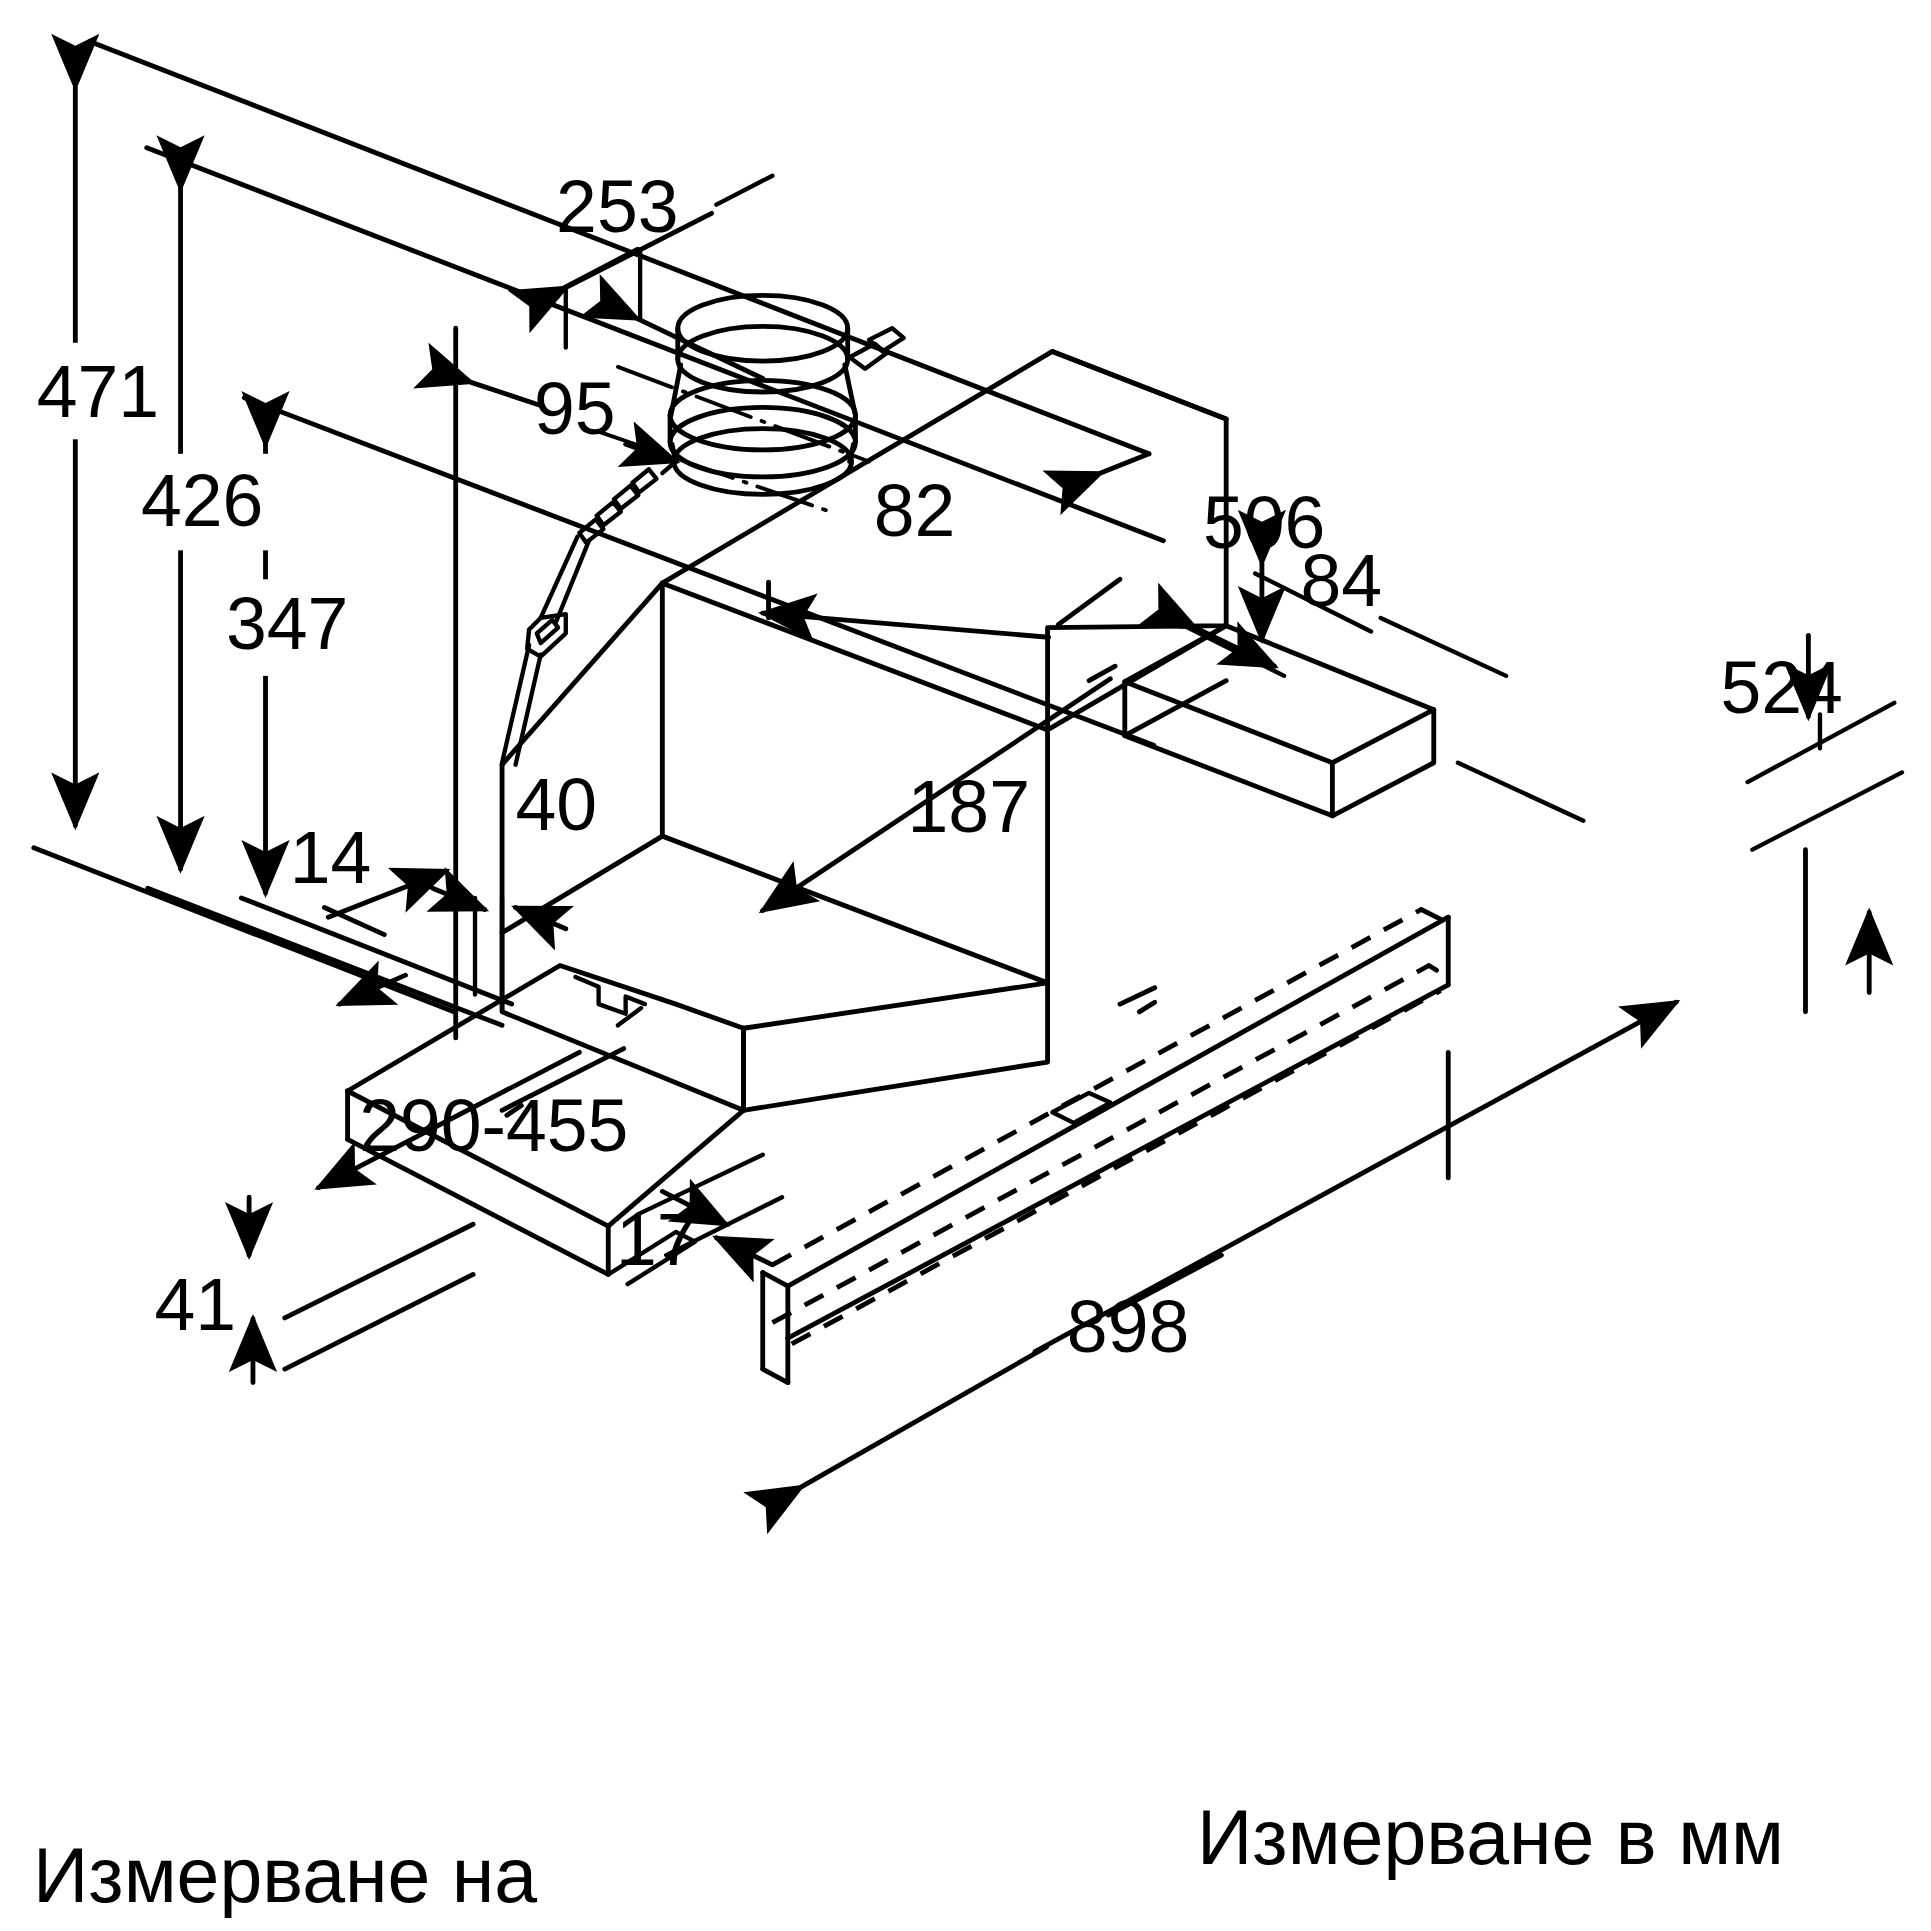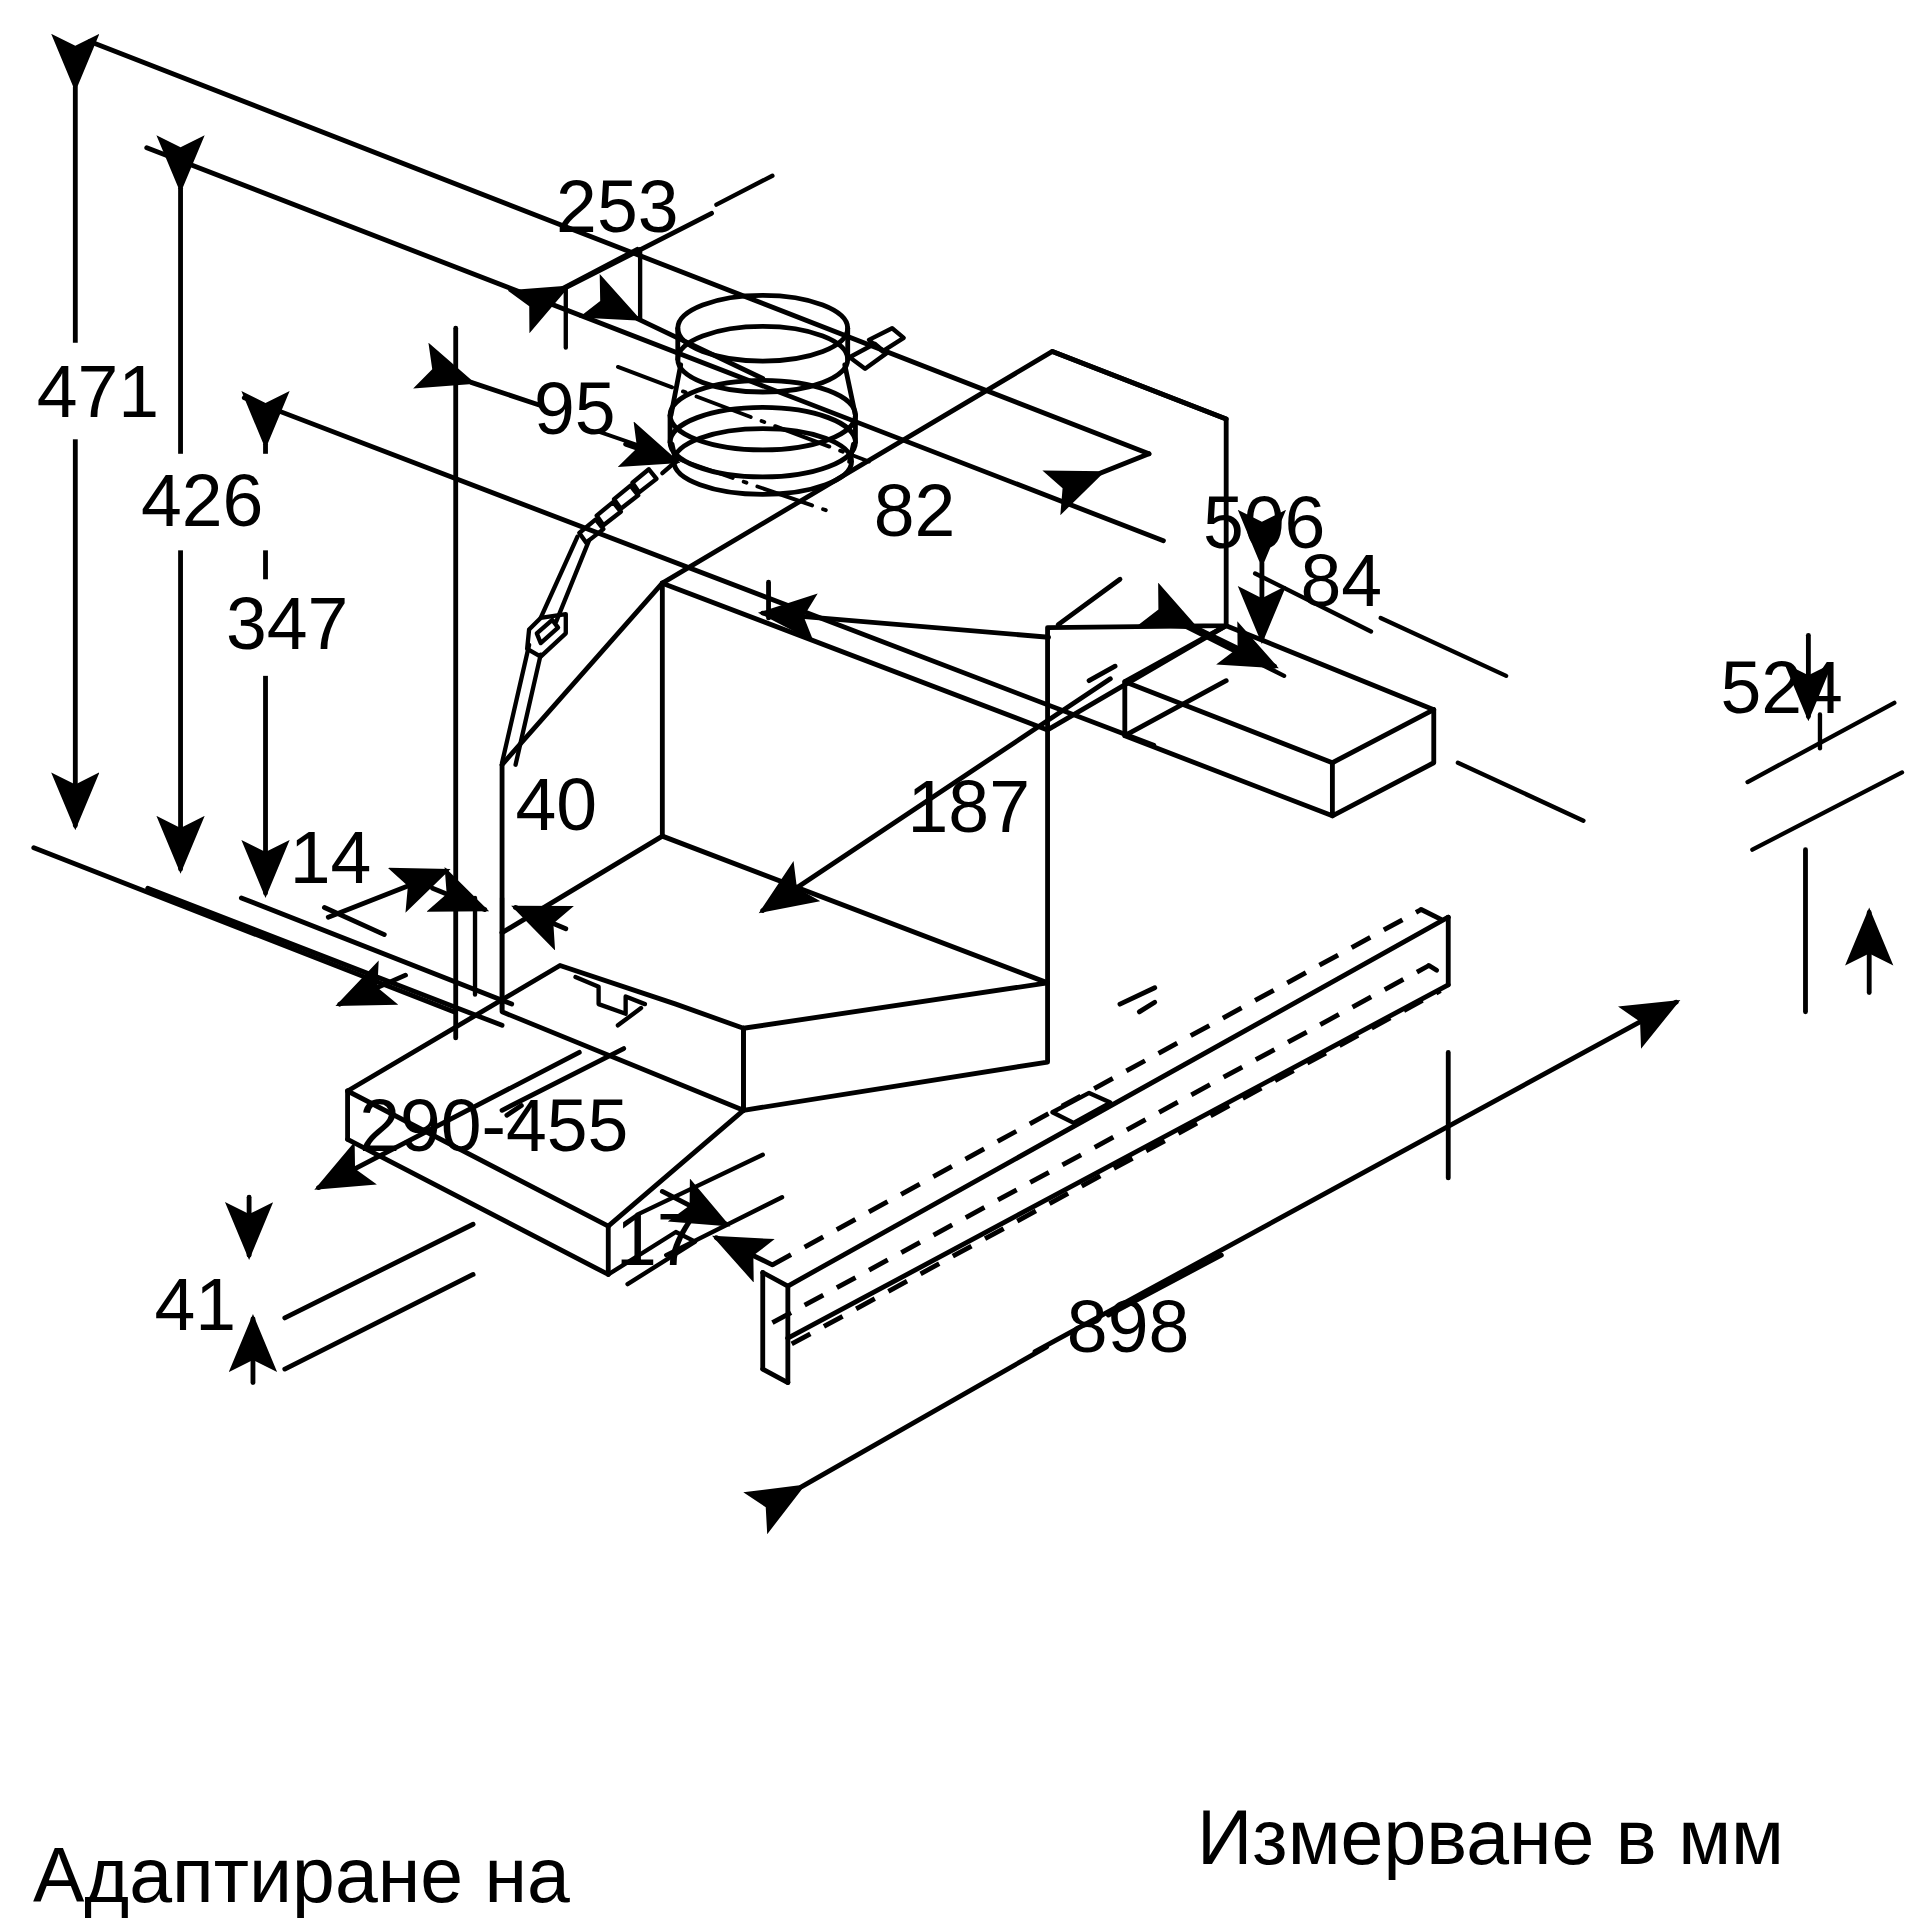--- a/index.html
+++ b/index.html
@@ -326,21 +326,21 @@
       <path class="ln" d="M 1870 880 L 1870 1048"></path>
       <path class="ln" d="M 1072 1400 L 1736 1038" marker-end="url(#arrHead)"></path>
       <path class="ln" d="M 1265 1300 L 1148 1362"></path>
       <path class="ln" d="M 830 1540 L 1084 1395" marker-start="url(#arrHead)"></path>
     </g>
     <text class="dimtext" x="1105" y="1400">898</text>
 
   </svg>
 
   <div id="caption-left" class="caption">
-    <div>Адаптиране на</div>
+    <div>Измерване на</div>
     
     
   </div>
 
   <div id="caption-right" class="caption">Измерване в мм</div>
 
 </div>
 
 
 </body></html>

